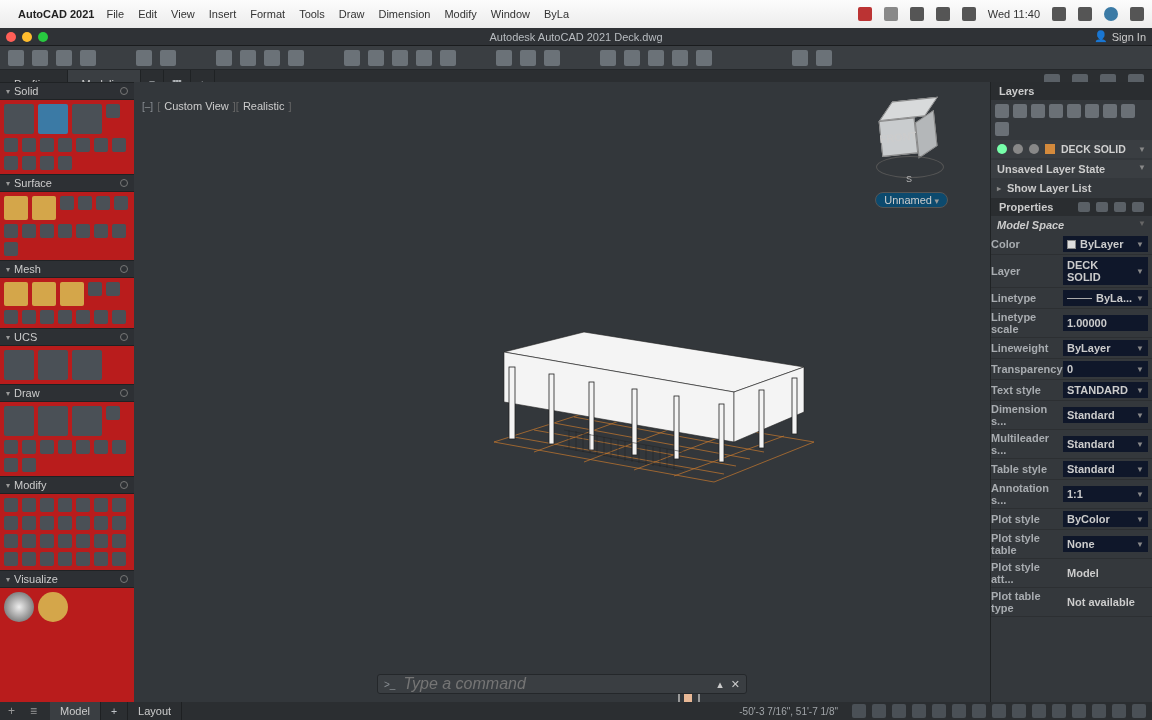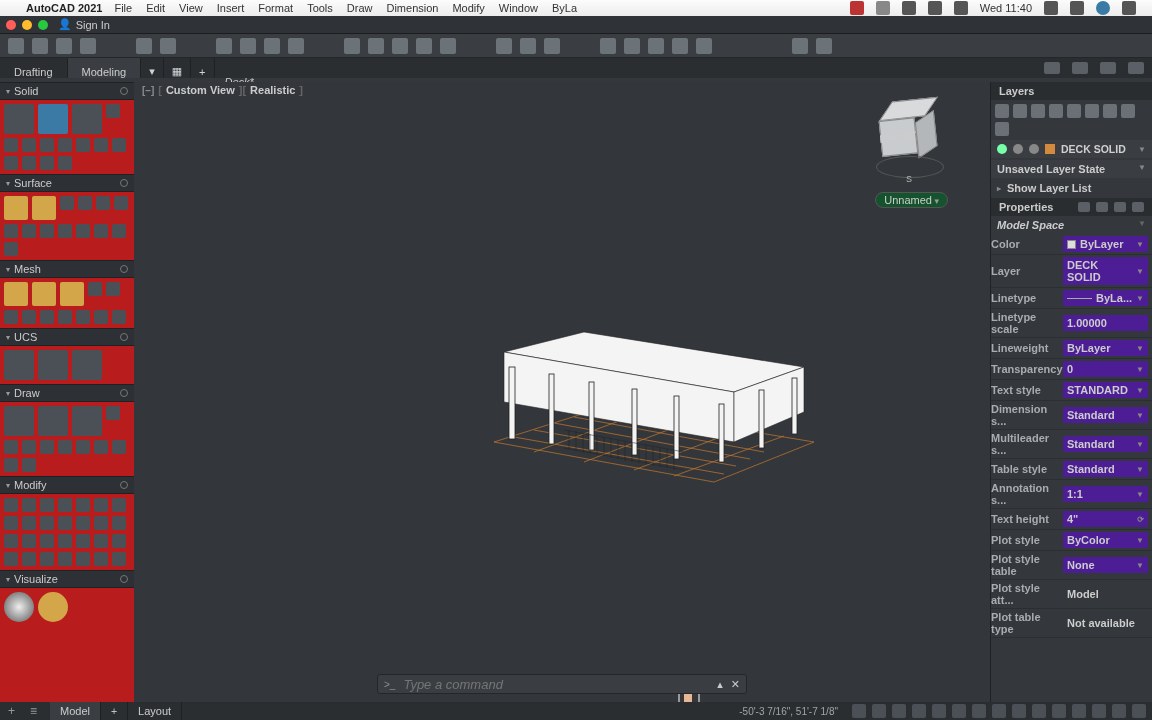--- a/index.html
+++ b/index.html
@@ -1,19 +1,19 @@
 <!DOCTYPE html>
 <html><head>
 <meta charset="utf-8">
 <style>
 * { margin: 0; padding: 0; box-sizing: border-box; font-family: -apple-system, "Helvetica Neue", Arial, sans-serif; font-size: 11px; color: #ccc; user-select: none; }
 body { width: 1152px; height: 720px; background: #34383c; overflow: hidden; position: relative; }
 
 
-.menubar { height: 16px; background: linear-gradient(#fcfcfc,#ececec); display: flex; align-items: center; padding: 0 16px; color: #333; }
+.menubar { height: 28px; background: linear-gradient(#fcfcfc,#ececec); display: flex; align-items: center; padding: 0 8px; color: #333; }
 .menubar .apple { font-size: 13px; margin-right: 10px; color: #333; }
 .menubar .appname { font-weight: 600; margin-right: 12px; color: #222; }
 .menubar .menuitem { margin-right: 14px; color: #333; cursor: default; }
 .menubar .right { margin-left: auto; display: flex; align-items: center; gap: 12px; color: #333; }
 .mbicon { width:14px; height:14px; background:#555; border-radius:2px; display:inline-block; }
 
 
 .titlebar { height: 18px; background: #2f3236; display: flex; align-items: center; padding: 0 6px; border-bottom: 1px solid #1a1c1e; }
 .traffic { display: flex; gap: 6px; margin-right: 10px; }
 .traffic span { width: 10px; height: 10px; border-radius: 50%; display: inline-block; }
@@ -43,45 +43,45 @@
 .palhdr::before { content:"▾"; font-size:8px; color:#999;}
 .palhdr .dot { margin-left:auto; width:8px; height:8px; border:1px solid #777; border-radius:50%;}
 .palbody { padding: 4px 4px; display:flex; flex-wrap:wrap; gap:4px; }
 .palbtn { width: 24px; height: 24px; background: #4a5056; border-radius:2px; display:inline-block; }
 .palbtn.sel { background:#3b7aa5; }
 .palbtn.sm { width:14px; height:14px; }
 .palbtn.yel { background:#d4a64a; }
 .palbtn.lg { width:30px; height:30px; }
 
 .canvas { flex:1; position:relative; background:#33373b; }
-.canvas .viewname { position:absolute; top:2px; left:8px; color:#8a8f94; font-size:10px;font-weight:bold; }
+.canvas .viewname { position:absolute; top:18px; left:8px; color:#8a8f94; font-size:10px; }
 .canvas .viewname .sep { color:#666; margin:0 4px;}
 .viewcube { position:absolute; top:18px; right:40px; width:80px; height:84px; }
 .cube { position:absolute; top:8px; left:14px; width:50px; height:50px; transform:rotate(-6deg); }
 .cubeface { position:absolute; background:#c9ccce; border:1px solid #888; display:flex; align-items:center; justify-content:center; font-size:7px; color:#555; font-weight:600;}
 .cf-top { width:46px; height:18px; top:-8px; left:4px; transform:skewX(-40deg); background:#d8dadb; }
 .cf-front { width:36px; height:36px; top:10px; left:-4px; }
 .cf-side { width:20px; height:36px; top:10px; left:32px; transform:skewY(-28deg); background:#b4b7b9;}
 .compass { position:absolute; bottom:6px; left:6px; width:68px; height:22px; border:1px solid #555; border-radius:50%; }
 .northS { position:absolute; bottom:0; left:36px; font-size:9px; color:#bbb;}
-.unnamed { position:absolute; top:110px; right:42px; padding:1px 8px; background:#14532d; border:1px solid #555; border-radius:8px; font-size:9px; color:#999;}
+.unnamed { position:absolute; top:110px; right:42px; padding:1px 8px; background:#0c4a6e; border:1px solid #555; border-radius:8px; font-size:9px; color:#999;}
 
 .model3d { position:absolute; left:340px; top:230px; width:360px; height:200px; }
 .model3d svg { width:100%; height:100%; }
 
 .gesture { position:absolute; left:520px; top:600px; width:70px; height:80px; }
 .mouse { width:22px; height:32px; border:2px solid #999; border-radius:10px; margin:0 auto; position:relative;}
 .mouse::after{ content:""; position:absolute; top:4px; left:8px; width:3px; height:8px; background:#999; border-radius:2px;}
 .hand { width:34px; height:40px; background:#e8b896; border-radius:12px 12px 16px 16px; margin:-12px auto 0; position:relative;}
 .hand::before{ content:""; position:absolute; top:-16px; left:12px; width:8px; height:22px; background:#e8b896; border-radius:4px;}
 .arrows { position:absolute; left:-18px; top:24px; font-size:12px; color:#3fbf4f; line-height:10px;}
 
 .cmdline { position:absolute; bottom:8px; left:50%; transform:translateX(-50%); width:370px; height:20px; background:#3a3e42; border:1px solid #24272a; border-radius:3px; display:flex; align-items:center; padding:0 6px; }
 .cmdline .prompt { color:#8a8f94; margin-right:8px; font-size:10px;}
-.cmdline input { flex:1; background:transparent; border:none; outline:none; color:#999; font-style:italic; font-size:13px; }
+.cmdline input { flex:1; background:transparent; border:none; outline:none; color:#999; font-style:italic; font-size:16px; }
 .cmdline .ricons { display:flex; gap:8px; color:#888;}
 
 
 .rightpal { width:162px; background:#34383c; display:flex; flex-direction:column; border-left:1px solid #1f2224;font-weight:bold;}
 .rhdr { background:#2a2d30; padding:3px 8px; color:#cfd3d7; font-size:11px; display:flex; align-items:center; }
 .ricon-row { display:flex; gap:4px; padding:4px 4px; flex-wrap:wrap;}
 .ricon { width:14px; height:14px; background:#6a7076; border-radius:2px;}
 .layer-row { display:flex; align-items:center; gap:6px; padding:3px 6px; background:#3a3e42;}
 .lricon { width:10px; height:10px; border-radius:50%; background:#7fa; }
 .lricon.grey{ background:#888;}
@@ -94,21 +94,21 @@
 .showlist::before{content:"▸"; font-size:8px; color:#888;}
 
 .props { flex:1; overflow:auto;}
 .props-hdr { background:#2a2d30; padding:3px 8px; color:#cfd3d7; font-size:11px; display:flex; align-items:center;}
 .props-hdr .phicons { margin-left:auto; display:flex; gap:6px; }
 .phicon { width:12px; height:10px; background:#5a6066; border-radius:2px;}
 .selrow { padding:3px 6px; background:#34383c; color:#8a8f94; font-size:10.5px; font-style:italic; display:flex;}
 .selrow .dd{margin-left:auto; color:#666; font-size:8px;}
 .prow { display:flex; align-items:center; padding:2px 4px 2px 0; border-bottom:1px solid #2c2f32;}
 .prow .plabel { width:72px; padding-right:6px; color:#a8acb0; font-size:11px;}
-.prow .pval { flex:1; background:#4c1d95; padding:2px 4px; color:#cfd3d7; font-size:10px; display:flex; align-items:center; gap:4px;}
+.prow .pval { flex:1; background:#0f172a; padding:2px 4px; color:#cfd3d7; font-size:10px; display:flex; align-items:center; gap:4px;}
 .prow .pval.noedit { background:transparent; color:#777;}
 .prow .dd { color:#888; font-size:8px; margin-left:auto;}
 .csw { width:9px; height:9px; background:#ddd; border:1px solid #888; display:inline-block;}
 .ltline { flex:1; height:1px; background:#aaa;}
 
 
 .bottom-tabs { position:absolute; bottom:0; left:0; right:0; height:18px; background:#2b2e31; display:flex; align-items:stretch;}
 .bottom-tabs .lbtns { display:flex; align-items:center; gap:10px; padding:0 8px;}
 .lbtn { width:12px; height:12px; color:#999; font-size:12px; line-height:12px;}
 .btab { padding:0 10px; display:flex; align-items:center; color:#c0c4c8; font-size:10.5px; border-right:1px solid #1e2022;}
@@ -147,20 +147,21 @@
     <span class="mbicon"></span>
   </div>
 </div>
 
 <div class="titlebar">
   <div class="traffic">
     <span class="tr-red"></span>
     <span class="tr-yel"></span>
     <span class="tr-grn"></span>
   </div>
+  <div class="title">Autodesk AutoCAD 2021    Deck.dwg</div>
   <div class="signin">
     <span>👤</span>
     <span>Sign In</span>
   </div>
 </div>
 
 <div class="toolbar">
   <div class="tgroup">
     <span class="tbtn"></span>
     <span class="tbtn"></span>
@@ -570,27 +571,20 @@
           </div>
         </div>
       <div class="prow">
           <div class="plabel">Annotation s...</div>
           <div class="pval">
             <span>1:1</span>
             <span class="dd">▼</span>
           </div>
         </div>
       <div class="prow">
-          <div class="plabel">Text height</div>
-          <div class="pval">
-            <span>4"</span>
-            <span class="dd">⟳</span>
-          </div>
-        </div>
-      <div class="prow">
           <div class="plabel">Plot style</div>
           <div class="pval">
             <span>ByColor</span>
             <span class="dd">▼</span>
           </div>
         </div>
       <div class="prow">
           <div class="plabel">Plot style table</div>
           <div class="pval">
             <span>None</span>

